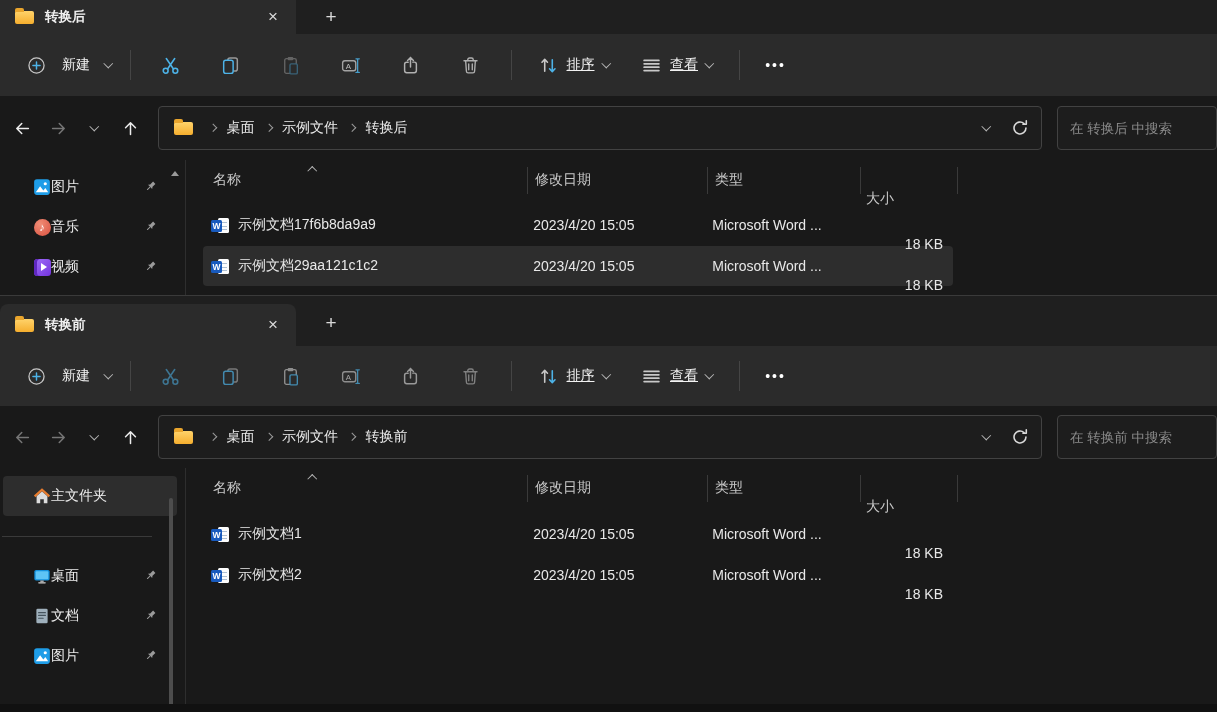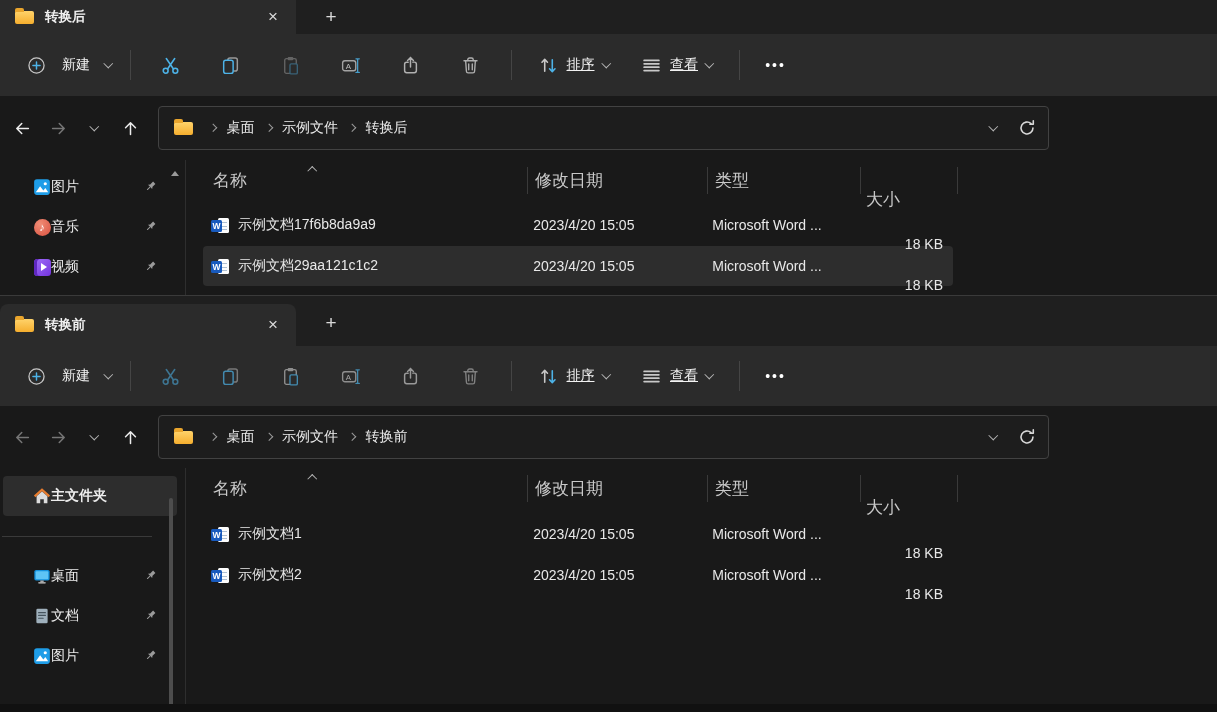--- a/index.html
+++ b/index.html
@@ -71,21 +71,21 @@
 
   
   .content{display:flex;background:#191919;}
   #w0 .content{height:135px;}
   #w1 .content{height:245px;}
   .sidebar{position:relative;width:186px;flex:none;border-right:1px solid #2e2e2e;}
   #w0 .sidebar{padding-top:7px;}
   #w1 .sidebar{padding-top:8px;}
   .side-item{position:relative;height:40px;display:flex;align-items:center;
              padding-left:30px;margin:0 8px 0 3px;border-radius:4px;cursor:pointer;}
-  .side-item.selected{background:#2d2d2d;font-weight:bold;}
+  .side-item.selected{background:#2d2d2d;}
   .side-item .slbl{font-size:14px;color:#ececec;white-space:nowrap;}
   .pin{position:absolute;right:20px;top:12px;}
   .side-div{height:40px;display:flex;align-items:center;}
   .side-div i{display:block;width:150px;height:1px;background:#3a3a3a;margin-left:2px;}
   .scroll-up{position:absolute;top:11px;right:6px;width:0;height:0;
              border-left:4px solid transparent;border-right:4px solid transparent;
              border-bottom:5px solid #9a9a9a;}
   .scroll-thumb{position:absolute;top:30px;right:12px;width:4px;bottom:0;background:#4d4d4d;border-radius:2px;}
 
   
@@ -93,21 +93,21 @@
   .music-badge{width:17px;height:17px;border-radius:50%;color:#fff;font-size:11px;line-height:17px;text-align:center;
                background:radial-gradient(circle at 35% 30%,#f08d76,#d9503f);}
   .videos-badge{position:relative;width:17px;height:17px;border-radius:3.5px;
                background:linear-gradient(135deg,#a06ef8,#7334dd);box-shadow:inset 3px 0 0 #5f28c0;}
   .videos-badge::after{content:"";position:absolute;left:7px;top:4.5px;width:0;height:0;
                border-top:4px solid transparent;border-bottom:4px solid transparent;border-left:6.5px solid #fff;}
 
   
   .filearea{flex:1;position:relative;}
   .lheader{position:relative;height:40px;margin-left:17px;width:756px;display:flex;align-items:center;
-           font-size:17px;color:#c8c8c8;}
+           font-size:14px;color:#c8c8c8;}
   .hsep{position:absolute;top:7px;width:1px;height:27px;background:#3a3a3a;}
   .sortcaret{position:absolute;left:106px;top:3px;}
   .c-name{width:324px;padding-left:10px;}
   .c-date{width:180px;padding-left:8px;}
   .c-type{width:153px;padding-left:8px;}
   .c-size{width:97px;padding-left:6px;margin-top:38px;}
   .rows{margin-left:17px;width:750px;}
   #w0 .rows{margin-top:5px;}
   #w1 .rows{margin-top:6px;}
   .frow{display:flex;align-items:center;height:40px;margin-bottom:1px;border-radius:4px;
@@ -240,20 +240,23 @@
       <span class="crumb">示例文件</span>
       <span class="chv right crumb-sep"></span>
       <span class="crumb">转换后</span>
       <span class="addr-right">
         <span class="chv down"></span>
         <svg width="18" height="18" viewBox="0 0 16 16" fill="none" stroke="#d9d9d9" stroke-width="1.4" stroke-linecap="round">
               <path d="M13.3 8A5.3 5.3 0 1 1 11.6 4.1"></path>
               <path d="M13.6 1.6v3h-3" stroke-linejoin="round"></path>
             </svg>
       </span>
+    </div>
+    <div class="searchbox">
+      <input placeholder="在 转换后 中搜索" style="">
     </div>
   </div>
 
   <div class="content">
     <div class="sidebar">
       <div class="scroll-up"></div>
       <div class="side-item">
         <span class="sicon">
               <svg width="18" height="18" viewBox="0 0 16 16">
                 <rect x="1" y="1" width="14" height="14" rx="2.5" fill="#1e9de8"></rect>
@@ -446,20 +449,23 @@
       <span class="chv right crumb-sep"></span>
       <span class="crumb">转换前</span>
       <span class="addr-right">
         <span class="chv down"></span>
         <svg width="18" height="18" viewBox="0 0 16 16" fill="none" stroke="#d9d9d9" stroke-width="1.4" stroke-linecap="round">
               <path d="M13.3 8A5.3 5.3 0 1 1 11.6 4.1"></path>
               <path d="M13.6 1.6v3h-3" stroke-linejoin="round"></path>
             </svg>
       </span>
     </div>
+    <div class="searchbox">
+      <input placeholder="在 转换前 中搜索" style="">
+    </div>
   </div>
 
   <div class="content">
     <div class="sidebar">
       <div class="side-item selected">
         <span class="sicon">
               <svg width="18" height="18" viewBox="0 0 16 16">
                 <path d="M8 1L15.2 7.6 13.9 9 8 3.7 2.1 9 .8 7.6z" fill="#e87c2e"></path>
                 <path d="M3.2 8.2L8 3.9l4.8 4.3v6.3H9.6v-3.7H6.4v3.7H3.2z" fill="#dcdcdc"></path>
               </svg>

